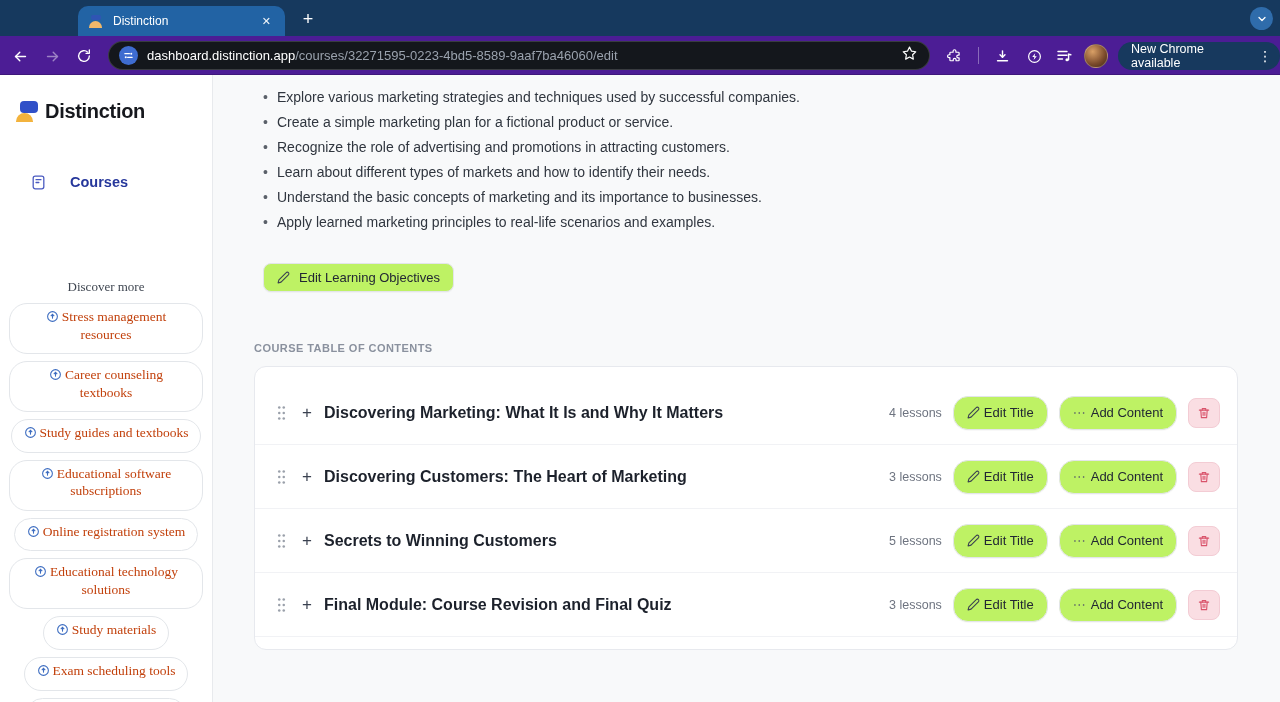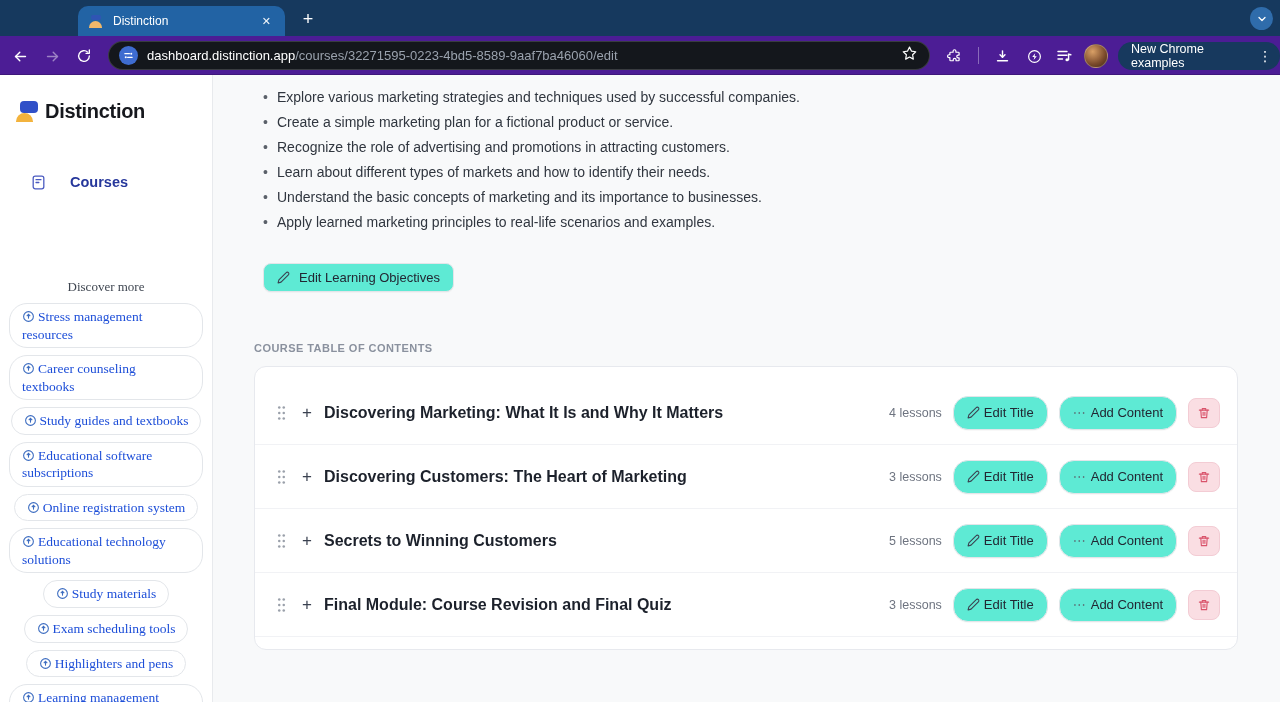--- a/index.html
+++ b/index.html
@@ -62,32 +62,32 @@
                     background:#3050c8; border-radius:4px; }
   .brand-name { font-size:20px; font-weight:700; color:#16181d; letter-spacing:-.3px; }
   .nav-item { position:absolute; top:96px; left:0; width:100%; height:22px;
               display:flex; align-items:center; padding-left:30px; gap:23px; cursor:default; }
   .nav-label { font-size:14.5px; font-weight:700; color:#26379b; }
   .discover-title { position:absolute; top:204px; width:100%; text-align:center;
                     font-family:"Liberation Serif", serif; font-size:13px; color:#3f4651; }
   .chips { position:absolute; top:228px; left:0; width:100%; display:flex;
            flex-direction:column; align-items:center; gap:7px; padding:0 9px; }
   .chip { max-width:194px; border:1px solid #e3e6ea; border-radius:18px;
-          background:#fff; padding:4px 12px 4px;
+          background:#fff; padding:4px 12px 10px;
           font-family:"Liberation Serif", serif; font-size:13.5px; line-height:1.3;
-          color:#1d4ed8; }
+          color:#c2410c;text-align:center; }
   .chip svg { vertical-align:-2px; margin-right:3px; }
 
   .main { flex:1; background:#f8f9fa; padding:10px 42px 0 41px; overflow:hidden; }
   .objectives { list-style:none; margin-left:9px; }
   .objectives li { position:relative; padding-left:14px; font-size:14px;
                    color:#30363f; line-height:25px; }
   .objectives li::before { content:"•"; position:absolute; left:0; top:0; color:#5a6069; }
 
-  .btn { display:inline-flex; align-items:center; background:#5eead4;
+  .btn { display:inline-flex; align-items:center; background:#bef264;
          border:1px solid #e3e5e9; border-radius:8px; color:#222733;
          font-size:13px; cursor:default; box-shadow:0 1px 1px rgba(16,24,40,.03);text-align:center; }
   .edit-obj-btn { margin:28px 0 0 9px; height:29px; padding:0 13px; gap:9px; }
 
   .toc-title { margin-top:50px; font-size:11px; font-weight:700; color:#8a919e;
                letter-spacing:.45px; }
   .card { margin-top:12px; width:984px; background:#fff; border:1px solid #e7e9ee;
           border-radius:12px; padding:14px 0 12px; }
   .row { height:64px; display:flex; align-items:center; padding:0 17px 0 21px;
          border-bottom:1px solid #f1f2f5; }
@@ -184,21 +184,21 @@
     <svg width="18" height="18" viewBox="0 0 24 24" fill="none" stroke="#fff" stroke-width="1.9" stroke-linecap="round">
         <path d="M4 6h12"></path>
         <path d="M4 11h12"></path>
         <path d="M4 16h6"></path>
         <circle cx="16" cy="17" r="2.1" fill="#fff" stroke="none"></circle>
         <path d="M18.1 17V9.5l3 .9"></path>
       </svg>
   </div>
   <div class="avatar"></div>
   <div class="update-pill">
-    <span>New Chrome examples</span>
+    <span>New Chrome available</span>
     <span class="kebab">⋮</span>
   </div>
 </div>
 
 <div class="app">
 
   <div class="sidebar">
     <div class="brand">
       <span class="logo-mark">
         <span class="dome"></span>

